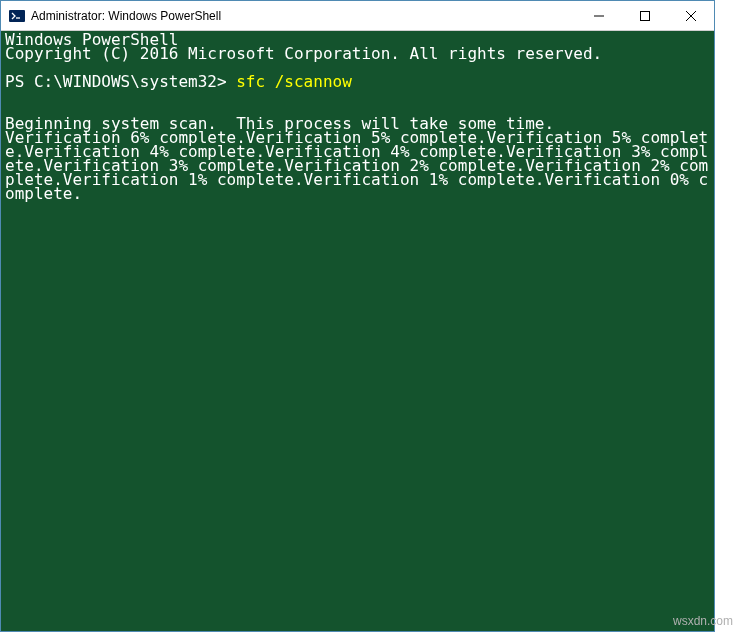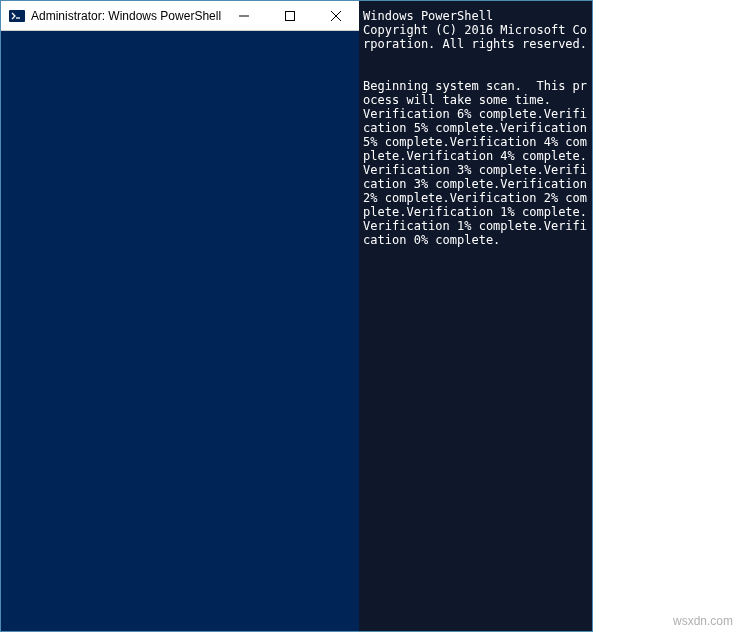--- a/index.html
+++ b/index.html
@@ -9,25 +9,25 @@
     }
     body {
       font-family: "Segoe UI", Tahoma, sans-serif;
       background: #fff;
       width: 739px;
       height: 632px;
       overflow: hidden;
       position: relative;
     }
     .window {
-      width: 593px;
+      width: 715px;
       height: 632px;
       border: 1px solid #4f8ab3;
       display: flex;
-      flex-direction: row;
+      flex-direction: column;
       background: #012456;
     }
     .titlebar {
       height: 30px;
       background: #ffffff;
       display: flex;
       align-items: center;
       padding: 0 0 0 8px;
       border-bottom: 1px solid #d0d0d0;
     }
@@ -55,24 +55,24 @@
       align-items: center;
       justify-content: center;
       background: transparent;
       border: none;
       cursor: pointer;
       font-size: 10px;
       color: #000;
     }
     .console {
       flex: 1;
-      background: #0f172a;
-      padding: 8px 4px;
+      background: #14532d;
+      padding: 2px 4px;
       font-family: "MS Gothic", "Consolas", monospace;
-      font-size: 12px;
+      font-size: 16px;
       line-height: 14px;
       color: #c0c0c0;
       overflow: hidden;
       white-space: pre-wrap;
       word-break: break-all;
     }
     .console .white { color: #ffffff; }
     .console .yellow { color: #ffff00; }
     .console .prompt-line { display: block; }
     .watermark {
@@ -112,18 +112,19 @@
         <svg width="10" height="10" viewBox="0 0 10 10">
             <path d="M0 0 L10 10 M10 0 L0 10" stroke="#000" stroke-width="1"></path>
           </svg>
       </button>
     </div>
   </div>
 
   <div class="console"><span class="white">Windows PowerShell</span>
 <span class="white">Copyright (C) 2016 Microsoft Corporation. All rights reserved.</span>
 
+<span class="prompt-line"><span class="white">PS C:\WINDOWS\system32&gt; </span><span class="yellow">sfc /scannow</span></span>
 
 <span class="white">Beginning system scan.  This process will take some time.                          Verification 6% complete.Verification 5% complete.Verification 5% complete.Verification 4% complete.Verification 4% complete.Verification 3% complete.Verification 3% complete.Verification 2% complete.Verification 2% complete.Verification 1% complete.Verification 1% complete.Verification 0% complete.</span>
 </div>
 </div>
 
 <div class="watermark">wsxdn.com</div>
 
 </body></html>

